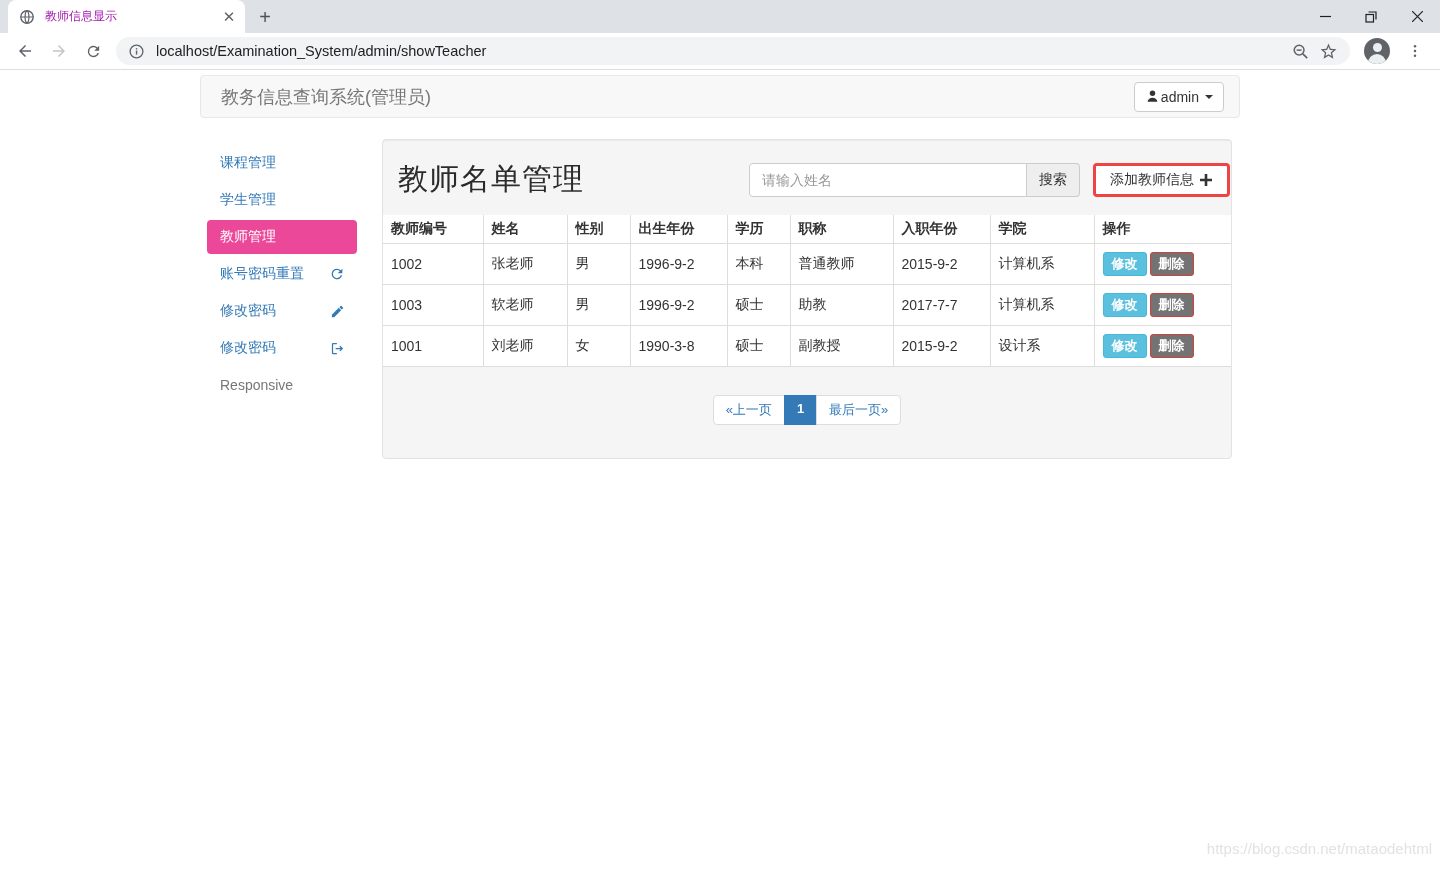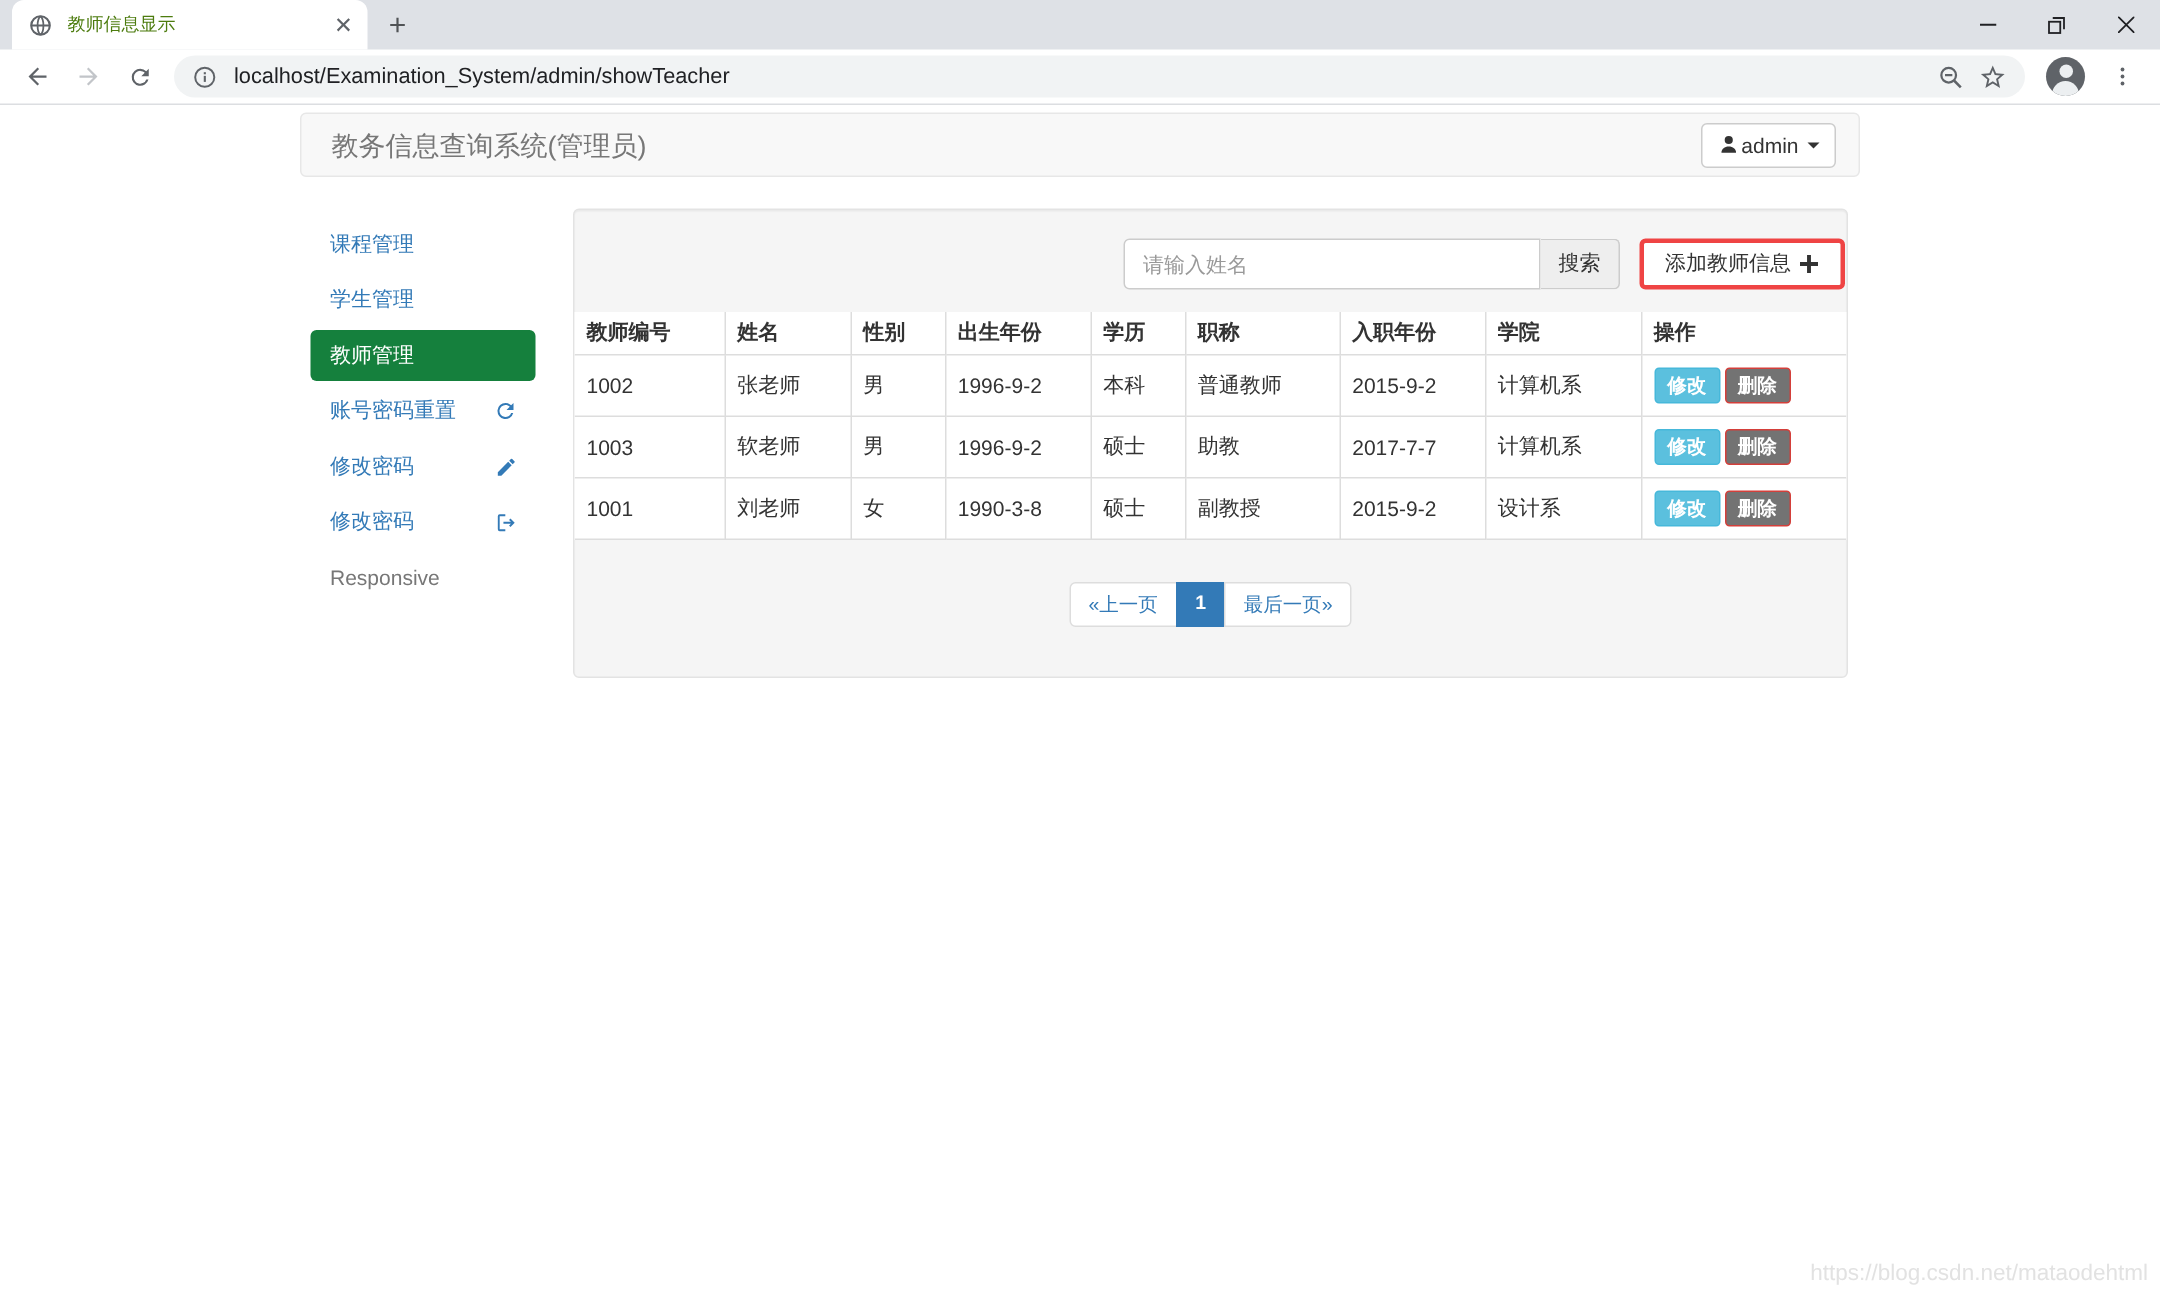--- a/index.html
+++ b/index.html
@@ -4,21 +4,21 @@
 <style>
   * { margin:0; padding:0; box-sizing:border-box; }
   html,body { width:1440px; height:870px; overflow:hidden; background:#fff;
     font-family:"Liberation Sans","DejaVu Sans",sans-serif; }
 
   
   .tabbar { height:33px; background:#dee1e6; position:relative; display:flex; align-items:flex-end; }
   .tab { width:237px; height:33px; margin-left:8px; background:#fff; border-radius:8px 8px 0 0;
     display:flex; align-items:center; padding:0 8px 0 11px; }
   .tab-favicon { width:16px; height:16px; flex:0 0 auto; }
-  .tab-title { font-size:12px; color:#4d7c0f; margin-left:10px; flex:1; white-space:nowrap; overflow:hidden; }
+  .tab-title { font-size:12px; color:#a21caf; margin-left:10px; flex:1; white-space:nowrap; overflow:hidden; }
   .tab-close { width:16px; height:16px; display:flex; align-items:center; justify-content:center;
     color:#5f6368; font-size:15px; cursor:pointer; }
   .newtab { width:28px; height:28px; margin:0 0 2px 6px; display:flex; align-items:center; justify-content:center;
     color:#505356; font-size:20px; font-weight:400; cursor:pointer; }
   .wincontrols { position:absolute; right:0; top:0; height:33px; display:flex; }
   .winbtn { width:46px; height:100%; display:flex; align-items:center; justify-content:center; color:#202124; }
 
   .toolbar { height:37px; background:#fff; border-bottom:1px solid #dcdee1; display:flex; align-items:center; padding:0 8px; }
   .navbtn { width:28px; height:28px; margin:0 3px; display:flex; align-items:center; justify-content:center; border-radius:50%; }
   .urlbar { flex:1; height:28px; margin:0 6px; background:#f1f3f4; border-radius:14px;
@@ -42,21 +42,21 @@
   .admin-btn { margin-left:auto; height:30px; background:#fff; border:1px solid #ccc; border-radius:4px;
     display:flex; align-items:center; padding:0 10px; font-size:14px; color:#333; cursor:pointer; gap:1px; }
   .caret { width:0; height:0; border-left:4px solid transparent; border-right:4px solid transparent;
     border-top:4px solid #333; margin-left:5px; }
 
   .content-row { display:flex; margin-top:21px; }
 
   .sidebar { list-style:none; width:150px; margin-left:7px; padding-top:7px; }
   .side-item { height:34px; margin-bottom:3px; display:flex; align-items:center; justify-content:space-between;
     padding:0 12px 0 13px; font-size:14px; color:#337ab7; border-radius:4px; cursor:pointer; }
-  .side-item.active { background:#15803d; color:#fff; }
+  .side-item.active { background:#ec4899; color:#fff; }
   .side-item.plain { color:#777; cursor:default; }
   .side-item .side-icon { display:flex; align-items:center; }
 
   .well { width:850px; margin-left:25px; background:#f5f5f5; border:1px solid #e3e3e3; border-radius:4px;
     box-shadow:inset 0 1px 1px rgba(0,0,0,.05); overflow:hidden; }
   .well-header { display:flex; align-items:center; padding:19px 1px 15px 15px; }
   .panel-title { font-size:30px; font-weight:500; color:#2b2b2b; letter-spacing:1px; }
   .search-group { display:flex; margin-left:auto; }
   .search-input { width:278px; height:34px; border:1px solid #ccc; border-radius:4px 0 0 4px; background:#fff;
     padding:6px 12px; font-size:14px; color:#555; outline:none; font-family:inherit; }
@@ -219,20 +219,21 @@
               </svg>
             </span>
           </li>
           <li class="side-item plain">
             <span>Responsive</span>
           </li>
         </ul>
 
       <div class="well">
         <div class="well-header">
+          <h1 class="panel-title">教师名单管理</h1>
           <div class="search-group">
             <input class="search-input" placeholder="请输入姓名" style="">
             <button class="search-btn">搜索</button>
           </div>
           <button class="add-btn">
             <span>添加教师信息</span>
             <svg width="14" height="14" viewBox="0 0 14 14">
               <path d="M7 1v12M1 7h12" stroke="#333" stroke-width="2.6"></path>
             </svg>
           </button>

